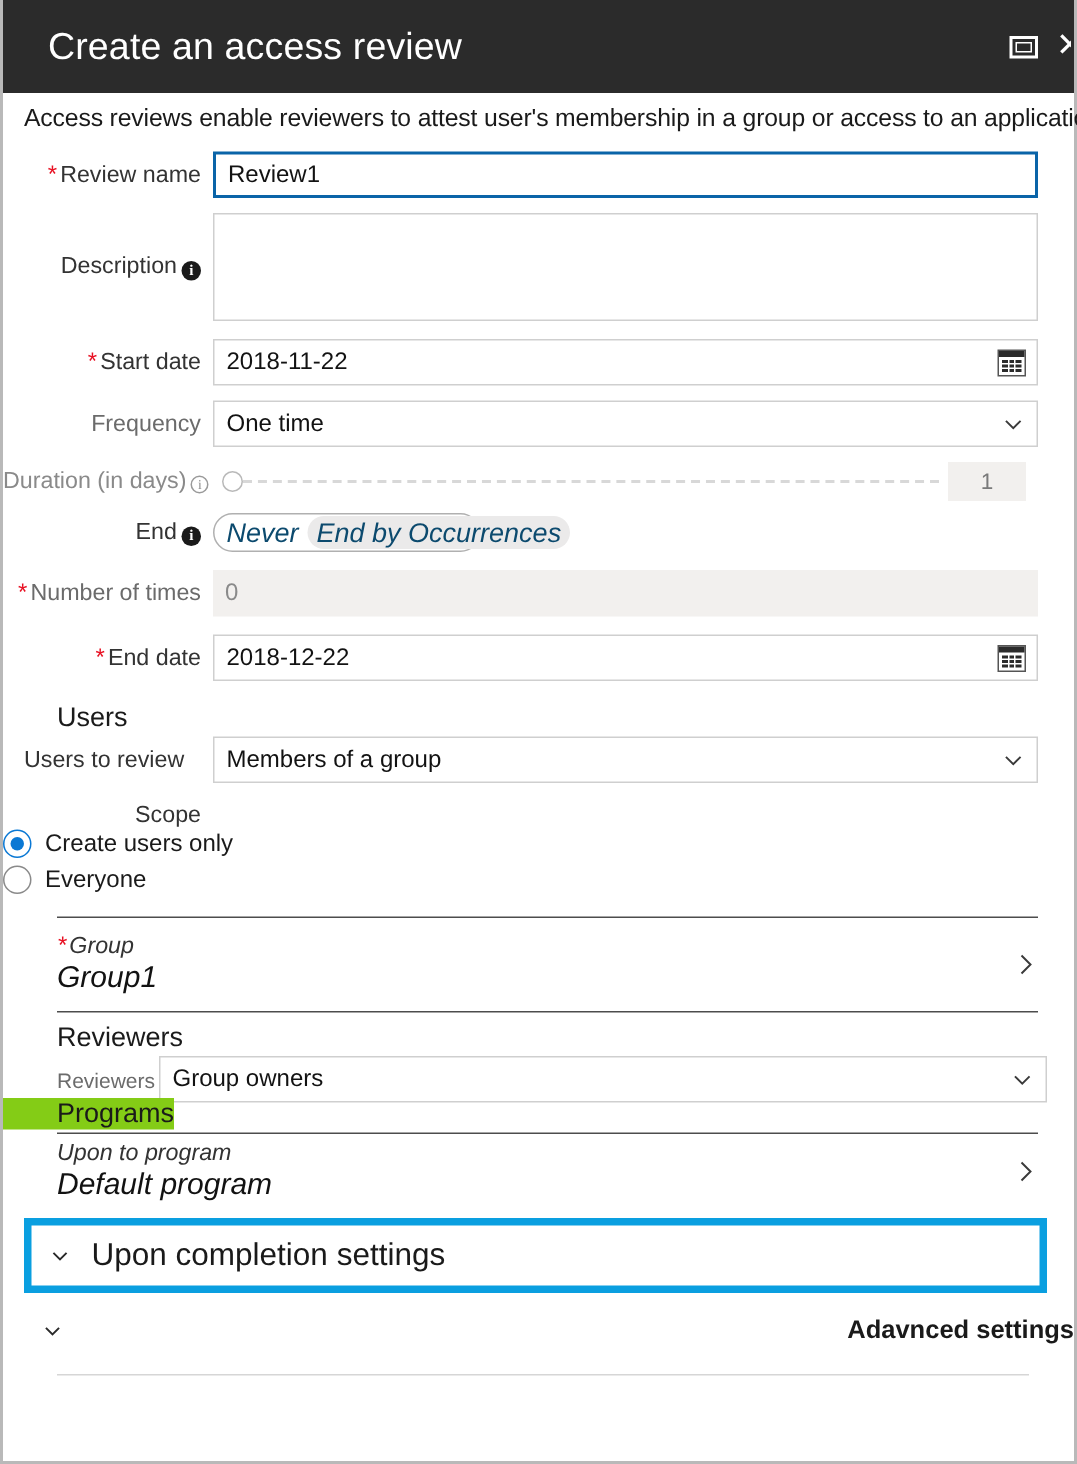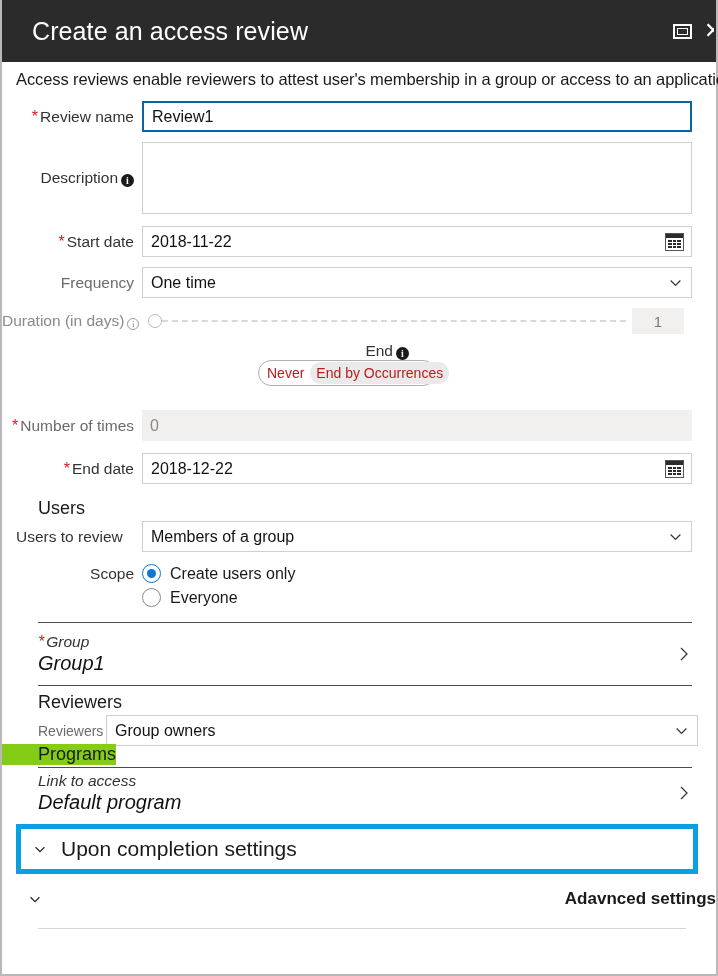--- a/index.html
+++ b/index.html
@@ -229,25 +229,26 @@
     border-radius: 14px;
     height: 26px;
     display: inline-flex;
     align-items: center;
     padding: 0 2px;
     width: 178px;
     overflow: visible;
     position: relative;
   }
   .toggle span {
-    font-size: 14px;
-    color: #b91c1c;
+    font-size: 18px;
+    color: #0c4a6e;
     padding: 0 6px;
     line-height: 22px;
     white-space: nowrap;
+    font-style: italic;
   }
   .toggle span.sel {
     background: #ebeaea;
     border-radius: 12px;
   }
 
   
   .radio-row {
     display: flex;
     align-items: center;
@@ -406,21 +407,21 @@
         <span>Duration (in days)</span><span class="infoicon light">i</span>
       </div>
       <div class="slider">
         <div class="knob"></div>
         <div class="track"></div>
       </div>
       <div class="dur-value">1</div>
     </div>
 
     
-    <div class="row" style="margin-bottom:24px;flex-direction:column;">
+    <div class="row" style="margin-bottom:12px;">
       <div class="label">
         <span>End</span><span class="infoicon">i</span>
       </div>
       <div style="flex:1;display:flex;align-items:center;">
         <div class="toggle">
           <span>Never</span>
           <span class="sel">End by Occurrences</span>
         </div>
       </div>
     </div>
@@ -468,21 +469,21 @@
     <div class="row" style="margin-top:2px;margin-bottom:12px;">
       <div class="label" style="text-align:left;padding-left:14px;">Users to review</div>
       <div class="field">
         <span>Members of a group</span>
         <svg class="chev" viewBox="0 0 16 16">
             <path d="M2 5 L8 11 L14 5" fill="none" stroke="#3a3a3a" stroke-width="1.6"></path>
           </svg>
       </div>
     </div>
 
-    <div class="row" style="align-items:flex-start;margin-bottom:10px;">
+    <div class="row" style="align-items:flex-start;margin-bottom:10px;flex-direction:column;">
       <div class="label" style="padding-top:1px;">Scope</div>
       <div style="flex:1;">
         <div class="radio-row">
           <div class="radio checked"></div>
           <div class="radio-label">Create users only</div>
         </div>
         <div class="radio-row">
           <div class="radio"></div>
           <div class="radio-label">Everyone</div>
         </div>
@@ -523,21 +524,21 @@
 
     
     <div style="padding-left:36px;margin-top:-8px;position:relative;z-index:2;background:#84cc16;display:inline-block;">
       <div class="section-head">Programs</div>
     </div>
 
     <div class="divider" style="margin-top:2px;"></div>
 
     <div class="nav-row" style="padding-top:4px;padding-bottom:4px;">
       <div class="nav-texts">
-        <div class="nav-sub">Link to access</div>
+        <div class="nav-sub">Upon to program</div>
         <div class="nav-main">Default program</div>
       </div>
       <svg class="chev-right" viewBox="0 0 16 16">
           <path d="M5 2 L11 8 L5 14" fill="none" stroke="#3a3a3a" stroke-width="1.3"></path>
         </svg>
     </div>
 
     
     <div class="highlight-box">
       <div class="accordion">

